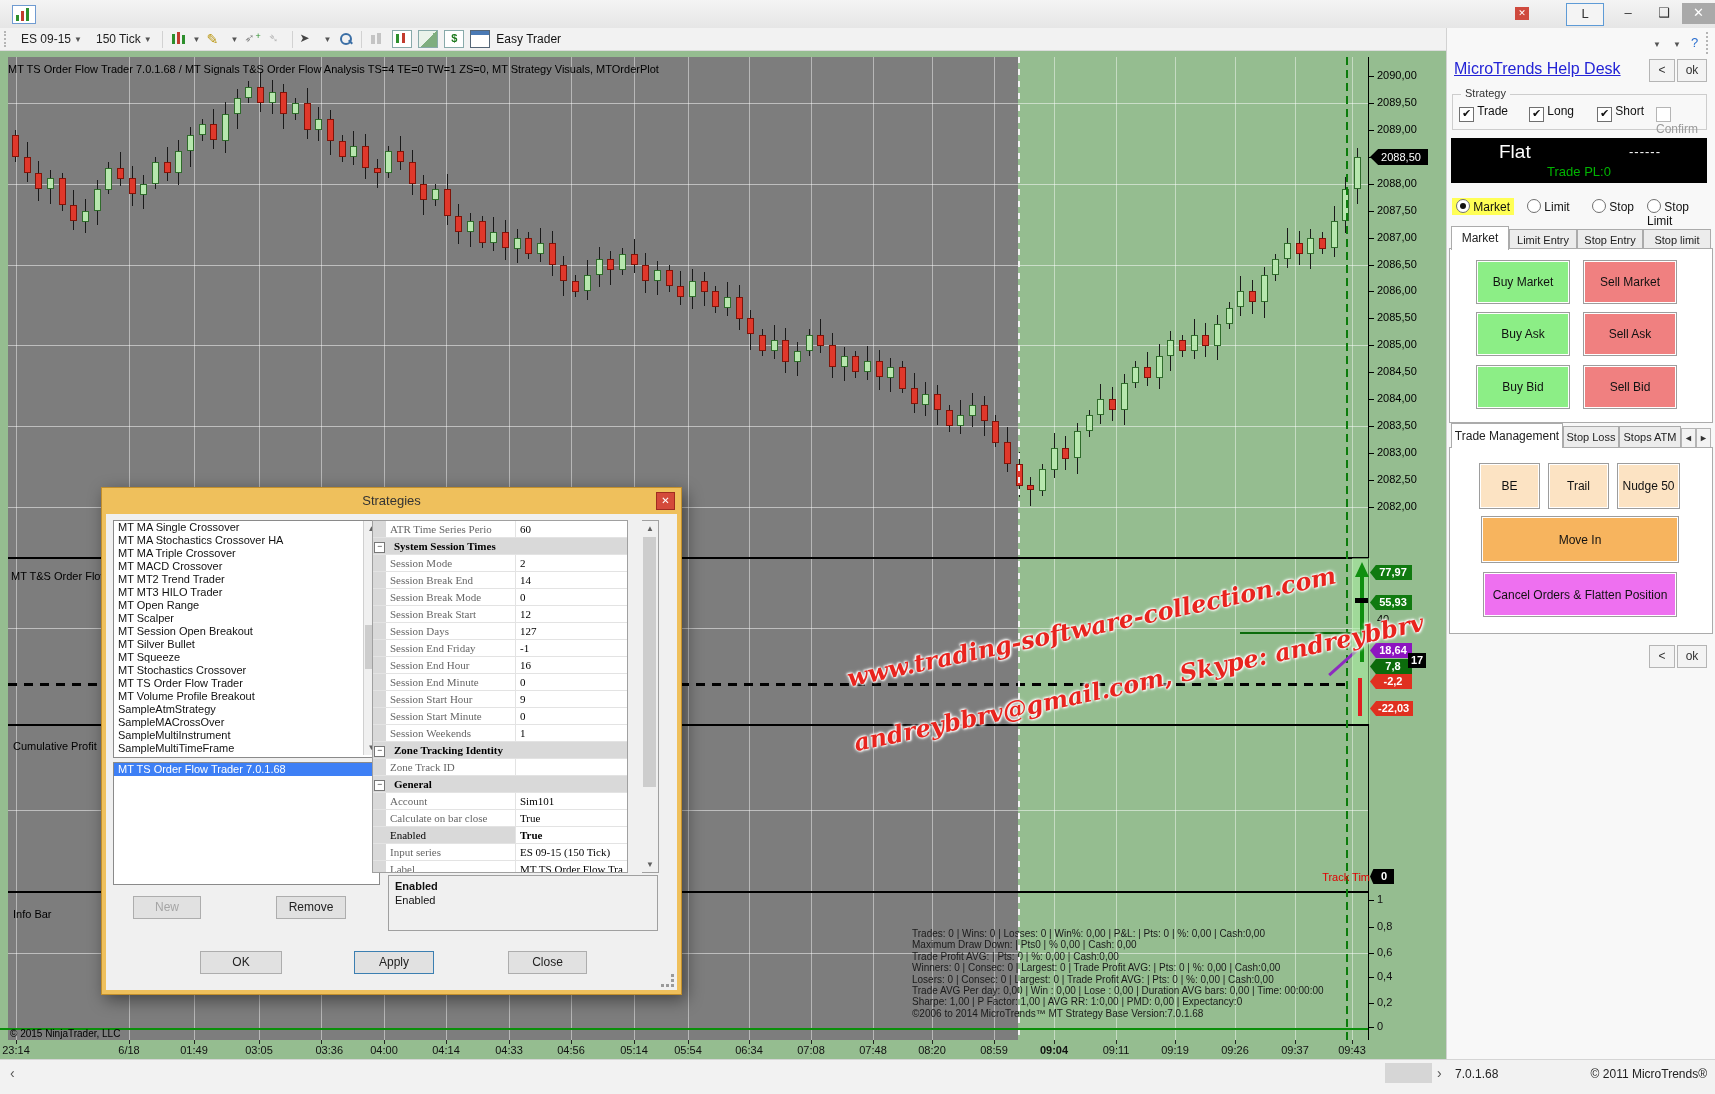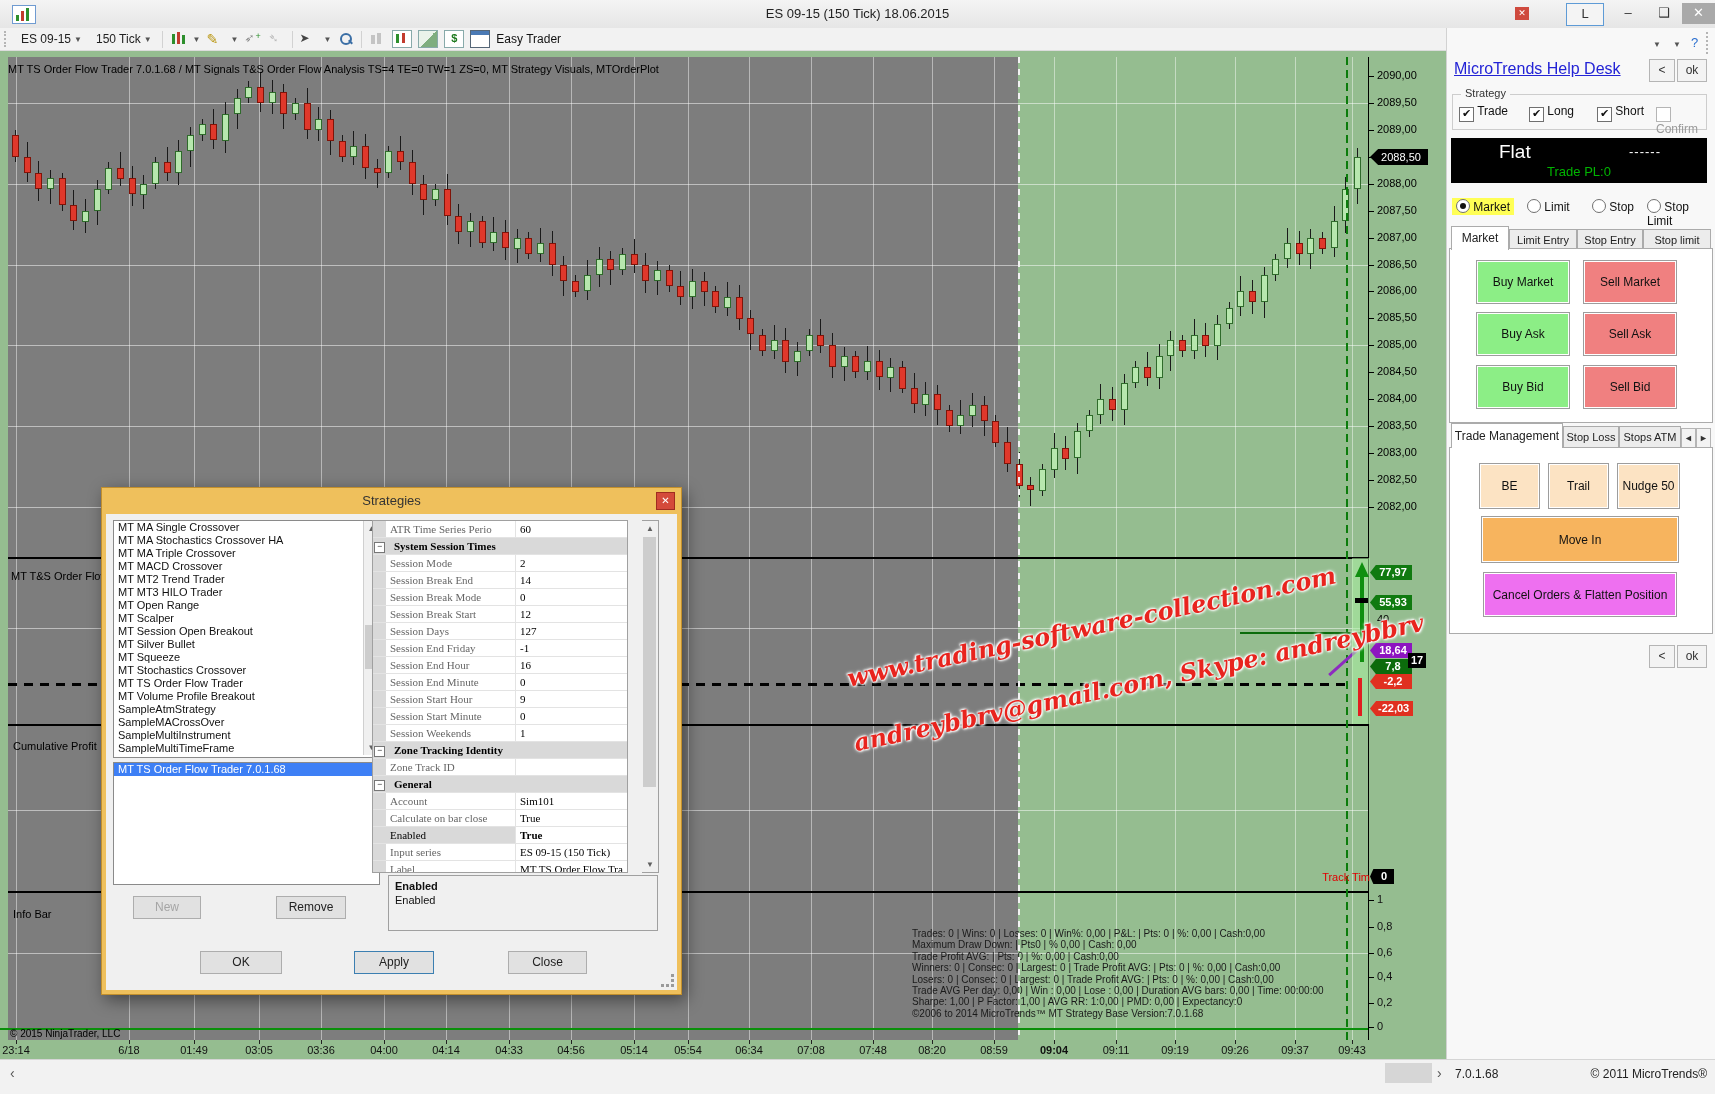--- a/index.html
+++ b/index.html
@@ -61,21 +61,20 @@
 <body>
 
 <div id="app">
 
   <div class="abs" id="titlebar">
     <span class="abs" style="left:12px;top:5px;width:22px;height:17px;background:#fff;border:1px solid #6f9bd1;">
       <span class="abs" style="left:3px;top:9px;width:3px;height:6px;background:#2d8f2d;"></span>
       <span class="abs" style="left:8px;top:5px;width:3px;height:10px;background:#c23b2e;"></span>
       <span class="abs" style="left:13px;top:2px;width:3px;height:13px;background:#2d8f2d;"></span>
     </span>
-    <div class="abs" id="title-text">ES 09-15 (150 Tick)  18.06.2015</div>
     <span class="abs" style="left:1515px;top:7px;width:14px;height:13px;background:#cf4a3e;color:#fff;font-size:9px;line-height:13px;text-align:center;">✕</span>
     <div class="abs winbtn" style="left:1566px;width:36px;border:1px solid #5e9bd6;background:#f4f4f4;">L</div>
     <div class="abs winbtn" style="left:1612px;width:32px;">–</div>
     <div class="abs winbtn" style="left:1648px;width:32px;">❑</div>
     <div class="abs winbtn" style="left:1682px;width:33px;background:#a9a9a9;color:#fff;">✕</div>
   </div>
 
   <div class="abs" id="toolbar">
     <span class="tb-grip"></span>
     <span class="tb-dd">
@@ -483,21 +482,21 @@
   <div class="abs" id="timeaxis">
       <div class="abs" style="left: 16px; top: 0px; width: 1px; height: 4px; background: rgb(34, 34, 34);"></div>
       <div class="abs" style="left: -6px; top: 4px; width: 44px; text-align: center; font-size: 11px; color: rgb(17, 17, 17);">23:14</div>
       <div class="abs" style="left: 129px; top: 0px; width: 1px; height: 4px; background: rgb(34, 34, 34);"></div>
       <div class="abs" style="left: 107px; top: 4px; width: 44px; text-align: center; font-size: 11px; color: rgb(17, 17, 17);">6/18</div>
       <div class="abs" style="left: 194px; top: 0px; width: 1px; height: 4px; background: rgb(34, 34, 34);"></div>
       <div class="abs" style="left: 172px; top: 4px; width: 44px; text-align: center; font-size: 11px; color: rgb(17, 17, 17);">01:49</div>
       <div class="abs" style="left: 259px; top: 0px; width: 1px; height: 4px; background: rgb(34, 34, 34);"></div>
       <div class="abs" style="left: 237px; top: 4px; width: 44px; text-align: center; font-size: 11px; color: rgb(17, 17, 17);">03:05</div>
       <div class="abs" style="left: 321px; top: 0px; width: 1px; height: 4px; background: rgb(34, 34, 34);"></div>
-      <div class="abs" style="left: 299px; top: 4px; width: 44px; text-align: center; font-size: 11px; color: rgb(17, 17, 17);">03:36</div>
+      <div class="abs" style="left: 299px; top: 4px; width: 44px; text-align: right; font-size: 11px; color: rgb(17, 17, 17);">03:36</div>
       <div class="abs" style="left: 384px; top: 0px; width: 1px; height: 4px; background: rgb(34, 34, 34);"></div>
       <div class="abs" style="left: 362px; top: 4px; width: 44px; text-align: center; font-size: 11px; color: rgb(17, 17, 17);">04:00</div>
       <div class="abs" style="left: 446px; top: 0px; width: 1px; height: 4px; background: rgb(34, 34, 34);"></div>
       <div class="abs" style="left: 424px; top: 4px; width: 44px; text-align: center; font-size: 11px; color: rgb(17, 17, 17);">04:14</div>
       <div class="abs" style="left: 509px; top: 0px; width: 1px; height: 4px; background: rgb(34, 34, 34);"></div>
       <div class="abs" style="left: 487px; top: 4px; width: 44px; text-align: center; font-size: 11px; color: rgb(17, 17, 17);">04:33</div>
       <div class="abs" style="left: 571px; top: 0px; width: 1px; height: 4px; background: rgb(34, 34, 34);"></div>
       <div class="abs" style="left: 549px; top: 4px; width: 44px; text-align: center; font-size: 11px; color: rgb(17, 17, 17);">04:56</div>
       <div class="abs" style="left: 634px; top: 0px; width: 1px; height: 4px; background: rgb(34, 34, 34);"></div>
       <div class="abs" style="left: 612px; top: 4px; width: 44px; text-align: center; font-size: 11px; color: rgb(17, 17, 17);">05:14</div>

